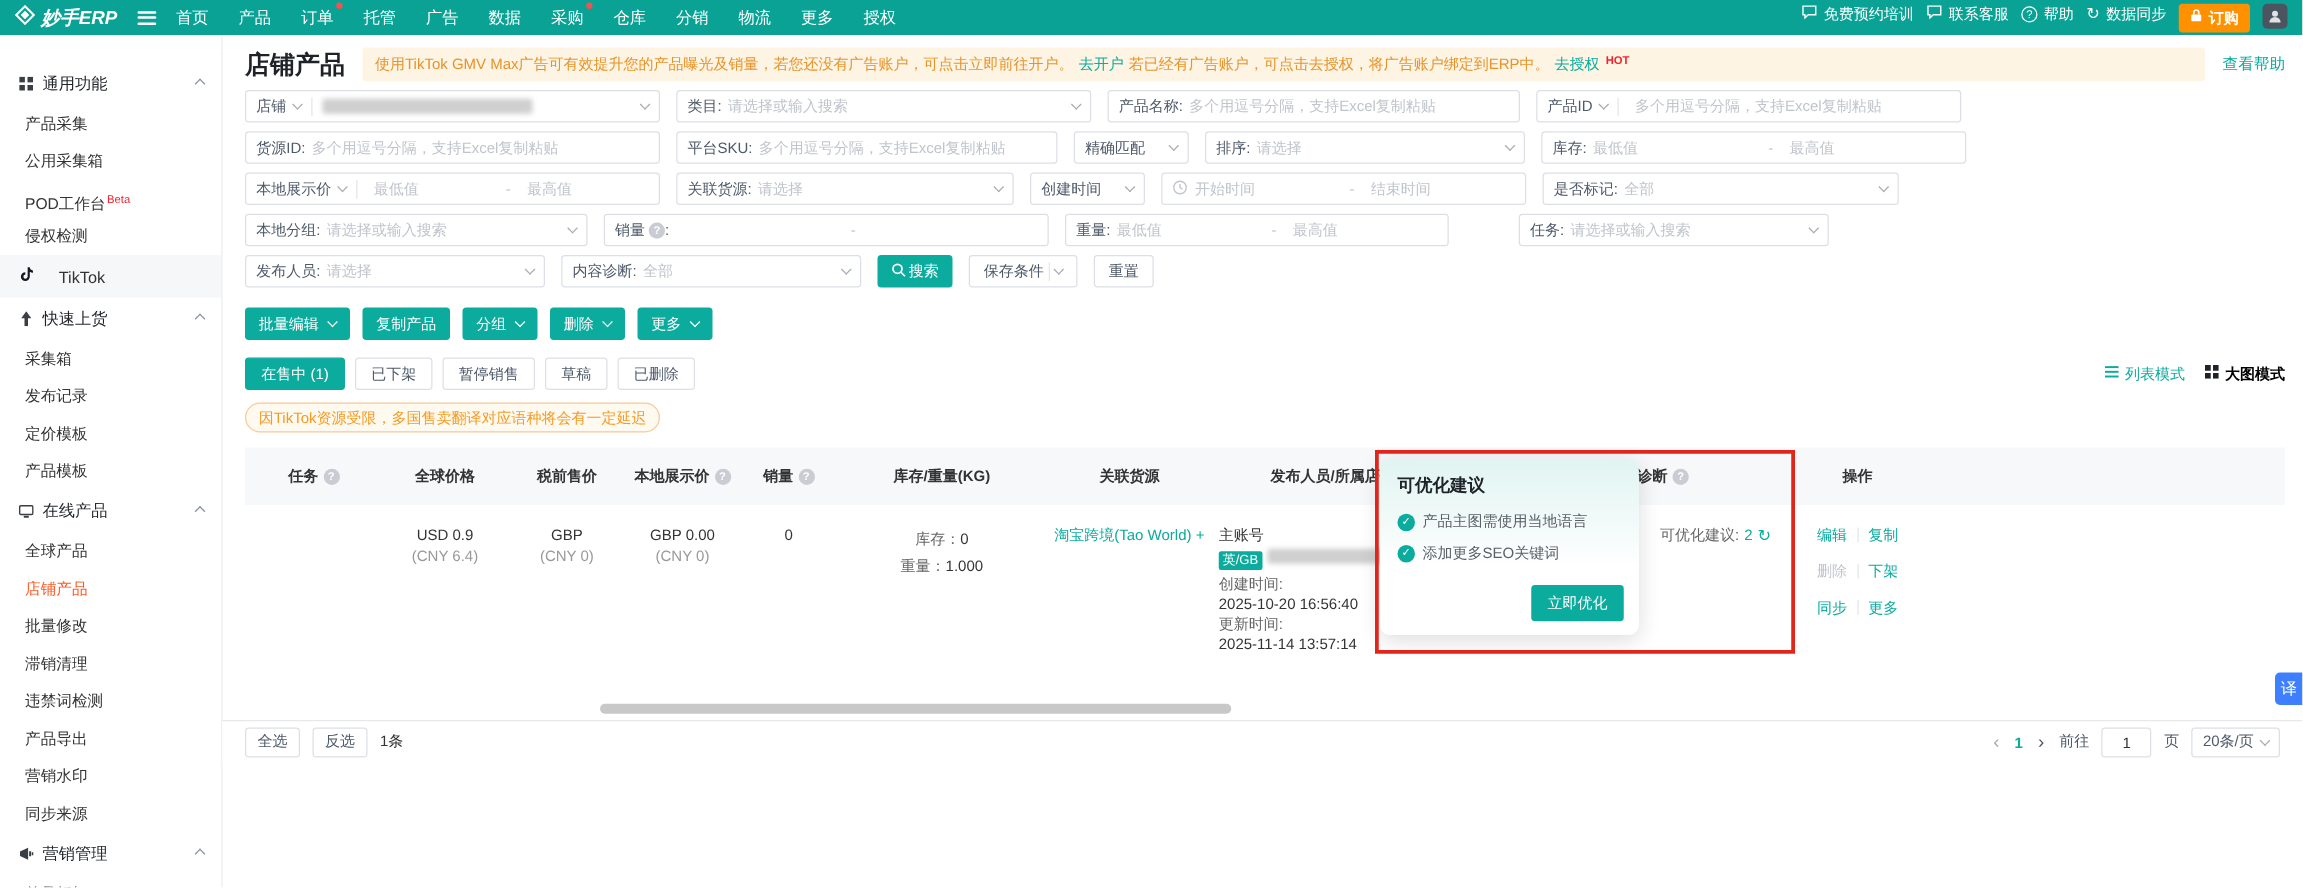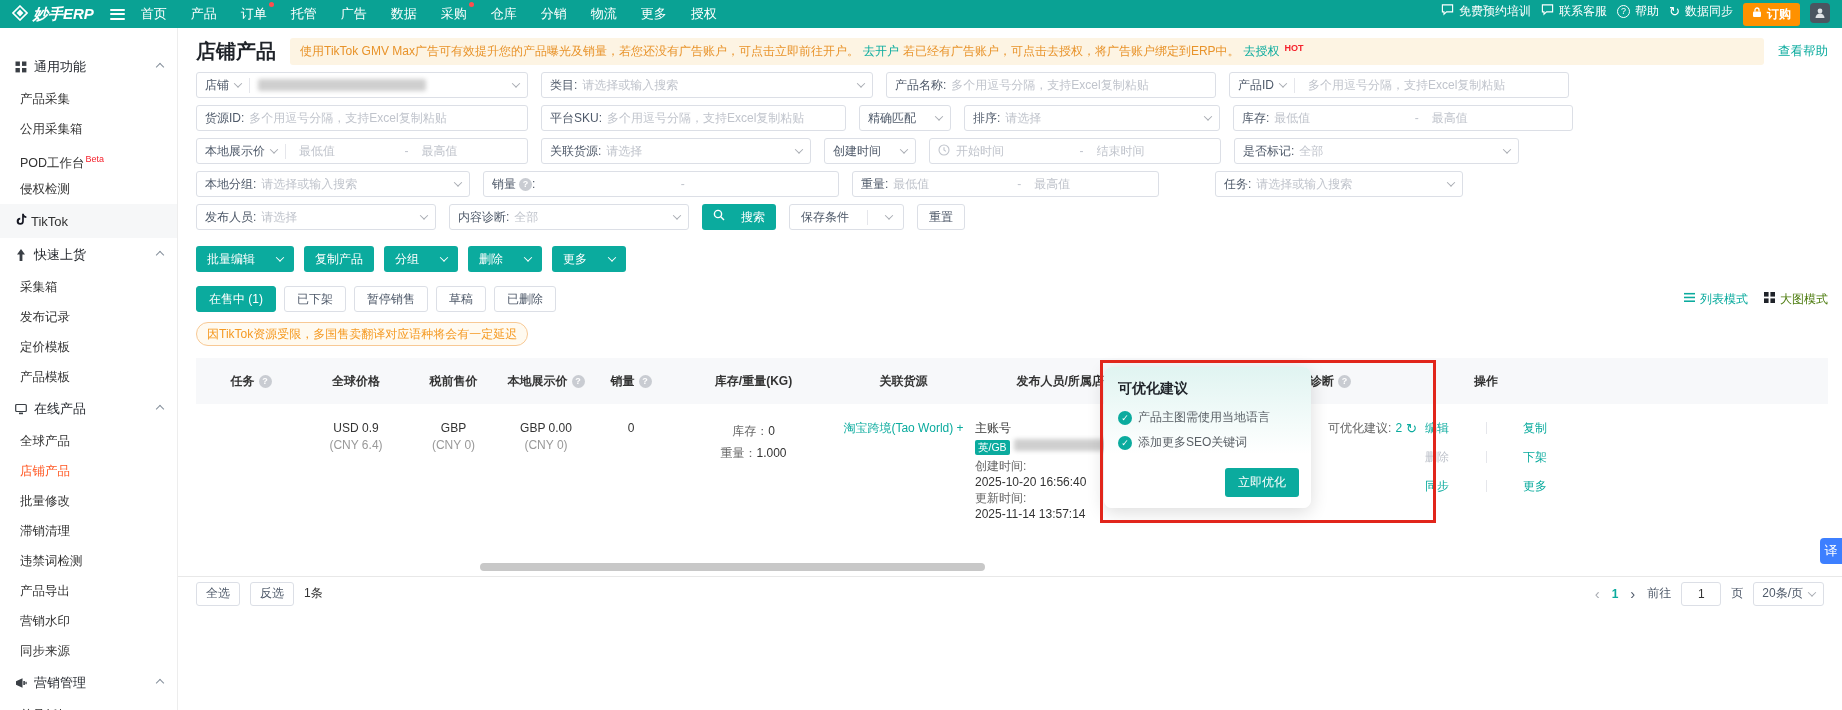--- a/index.html
+++ b/index.html
@@ -20,21 +20,21 @@
 .avatar{width:20px;height:20px;border-radius:4px;background:#4a5560;display:flex;align-items:center;justify-content:center;cursor:pointer}
 
 .layout{display:flex;height:682px}
 .sidebar{width:178px;flex:none;background:#fff;border-right:1px solid #ededed;padding-top:22px;overflow:hidden}
 .side-sec{display:flex;align-items:center;gap:7px;height:34px;padding:0 14px;font-size:13px;color:#1f2329;cursor:pointer}
 .side-sec .sicon{display:flex;width:13px;justify-content:center}
 .side-grid{display:grid;grid-template-columns:1fr;padding-left:20px;padding-right:6px}
 .side-item{height:30px;line-height:30px;font-size:12.5px;color:#333;cursor:pointer;white-space:nowrap;overflow:hidden}
 .side-item.active{color:#ff5722}
 .beta{color:#f5222d;font-size:9px;margin-left:1px}
-.tiktok-row{display:flex;align-items:center;gap:4px;height:34px;padding:0 14px;background:#f6f7f8;font-size:13px;cursor:pointer}
+.tiktok-row{display:flex;align-items:center;gap:20px;height:34px;padding:0 14px;background:#f6f7f8;font-size:13px;cursor:pointer}
 .main{flex:1;padding:10px 14px 0 18px;position:relative;overflow:hidden}
 
 .page-head{display:flex;align-items:center}
 .page-title{font-size:20px;font-weight:bold;color:#1f2329;white-space:nowrap}
 .banner{flex:1;margin:0 14px;background:#fdf4e3;border-radius:3px;padding:5px 10px;font-size:12px;color:#e8932a;white-space:nowrap;overflow:hidden;display:flex;align-items:flex-start;gap:4px}
 .banner .blink{color:#0bab9e;cursor:pointer}
 .hot{color:#f5222d;font-size:9px;font-weight:bold;vertical-align:super;margin-left:1px}
 .view-help{color:#0bab9e;font-size:12.5px;cursor:pointer;white-space:nowrap}
 
 .frow{display:flex;gap:13px;margin-top:7px;align-items:center}
@@ -45,50 +45,50 @@
 .vdiv{width:1px;height:15px;background:#e5e6eb;margin:0 8px;flex:none}
 .chev{display:inline-block;width:6px;height:6px;border-right:1.3px solid #a8abb2;border-bottom:1.3px solid #a8abb2;transform:rotate(45deg) translate(-1px,-1px);flex:none;margin-left:6px}
 .chev.right{margin-left:auto}
 .chev-up{transform:rotate(-135deg);margin-left:auto;border-color:#86909c}
 .chev-w{border-color:#fff}
 .chev-t{border-color:#0bab9e}
 .blurred{display:inline-block;height:12px;background:#cfcfcf;border-radius:2px;filter:blur(2px)}
 .qm{width:13px;height:13px;border-radius:50%;background:#c9ccd2;color:#fff;font-size:9px;font-weight:bold;display:inline-flex;align-items:center;justify-content:center;flex:none}
 .flex1{flex:1}
 
-.btn{height:26px;border:none;border-radius:3px;font-size:12px;display:inline-flex;align-items:center;gap:16px;padding:0 11px;cursor:pointer;font-family:Liberation Mono, monospace;white-space:nowrap}
+.btn{height:26px;border:none;border-radius:3px;font-size:12px;display:inline-flex;align-items:center;gap:2px;padding:0 11px;cursor:pointer;font-family:Liberation Sans, sans-serif;white-space:nowrap}
 .solid{background:#0bab9e;color:#fff}
 .outline-teal{background:#fff;border:1px solid #7fd6cd;color:#0bab9e}
 .outline-gray{background:#fff;border:1px solid #dcdfe6;color:#4e5969}
 .actions-row{display:flex;gap:10px;margin-top:16px;align-items:flex-start}
 .actions-right{margin-left:auto;display:flex;gap:10px}
 
 .tabs-row{display:flex;gap:8px;margin-top:14px;align-items:center}
 .tab{height:26px;padding:0 12px;border:1px solid #dcdfe6;border-radius:3px;background:#fff;color:#4e5969;display:flex;align-items:center;cursor:pointer;white-space:nowrap}
 .tab.active{background:#0bab9e;border-color:#0bab9e;color:#fff}
 .mode{margin-left:auto;display:flex;gap:16px;align-items:center}
 .mode-item{display:flex;align-items:center;gap:5px;cursor:pointer}
 .mode-item.teal{color:#0bab9e}
-.mode-item.dark{color:#4d7c0f;font-weight:normal}
+.mode-item.dark{color:#000000;font-weight:bold}
 .notice{display:inline-flex;align-items:center;border:1px solid #f8c995;background:#fffaf0;color:#f59a23;height:24px;padding:0 10px;border-radius:12px;margin-top:10px}
 
 .thead{display:flex;background:#f7f8fa;min-height:46px;align-items:center;margin-top:12px;font-weight:bold;color:#333}
 .col{flex:none;display:flex;justify-content:center;align-items:center;gap:4px;text-align:center;padding:0 4px;flex-wrap:wrap}
 .c-task{width:110px}.c-global{width:100px}.c-pretax{width:95px}.c-local{width:90px}.c-sales{width:80px}
 .c-stock{width:165px}.c-source{width:135px}.c-pub{width:245px}.c-diag{width:205px}.c-act{width:130px}
 .trow{display:flex;align-items:flex-start;padding-top:16px}
 .cell{flex:none;padding:0 4px;text-align:center;line-height:17px}
 .cny{color:#999}
 .lbl{color:#666}
 .tlink{color:#0bab9e;cursor:pointer}
 .pub-cell{text-align:left;line-height:16px}
 .lang-badge{display:inline-block;background:#0bab9e;color:#fff;font-size:10.5px;border-radius:2px;padding:0 3px;line-height:15px;margin-right:4px}
 .diag-cell{display:flex;justify-content:flex-end;align-items:center;gap:4px}
 .refresh{color:#0bab9e;font-size:13px;cursor:pointer}
-.alinks{display:flex;justify-content:space-between;gap:0;margin-bottom:12px}
+.alinks{display:flex;justify-content:center;gap:0;margin-bottom:12px}
 .alink{color:#0bab9e;cursor:pointer}
 .alink.disabled{color:#c0c4cc}
 .asep{width:1px;height:12px;background:#e5e6eb;margin:2px 8px 0}
 
 .popup{position:absolute;left:1104px;top:367px;width:207px;height:141px;background:linear-gradient(180deg,#e0f4f1 0%,#ffffff 62%);border-radius:8px;box-shadow:0 4px 18px rgba(0,0,0,.14);padding:13px 14px;z-index:20}
 .popup-title{font-size:14px;font-weight:bold;color:#1f2329;margin-bottom:11px}
 .popup-item{display:flex;align-items:center;gap:6px;color:#5a6066;margin-bottom:8px;white-space:nowrap}
 .pcheck{width:14px;height:14px;border-radius:50%;background:#0bab9e;color:#fff;font-size:9px;display:inline-flex;align-items:center;justify-content:center;flex:none}
 .popup-btn{position:absolute;right:12px;bottom:11px;background:#0bab9e;color:#fff;border:none;border-radius:3px;padding:6px 13px;font-size:12px;cursor:pointer;font-family:inherit}
 .annotation{position:absolute;left:1100px;top:360px;width:336px;height:163px;border:3px solid #e1251b;z-index:21;pointer-events:none}

